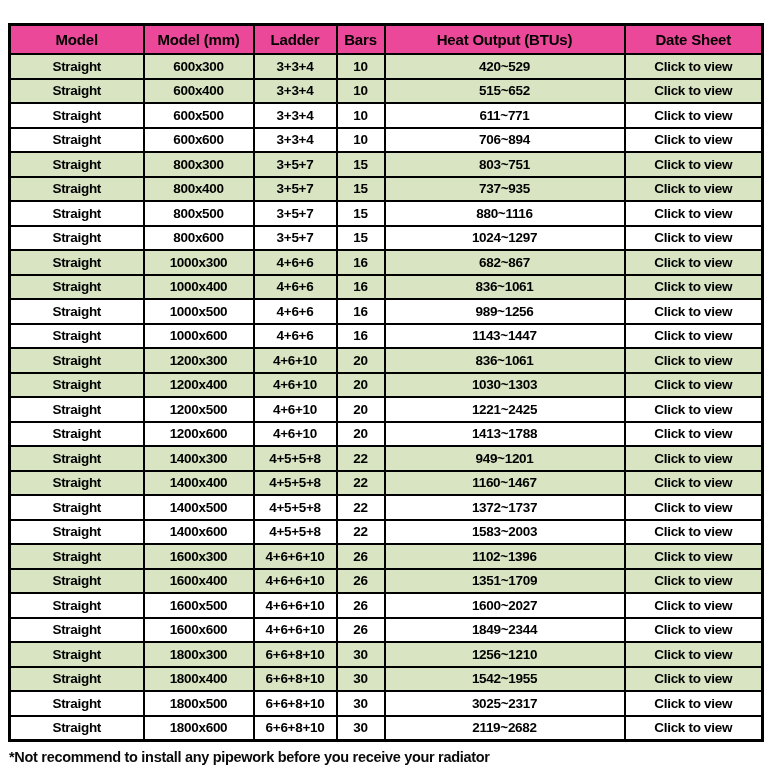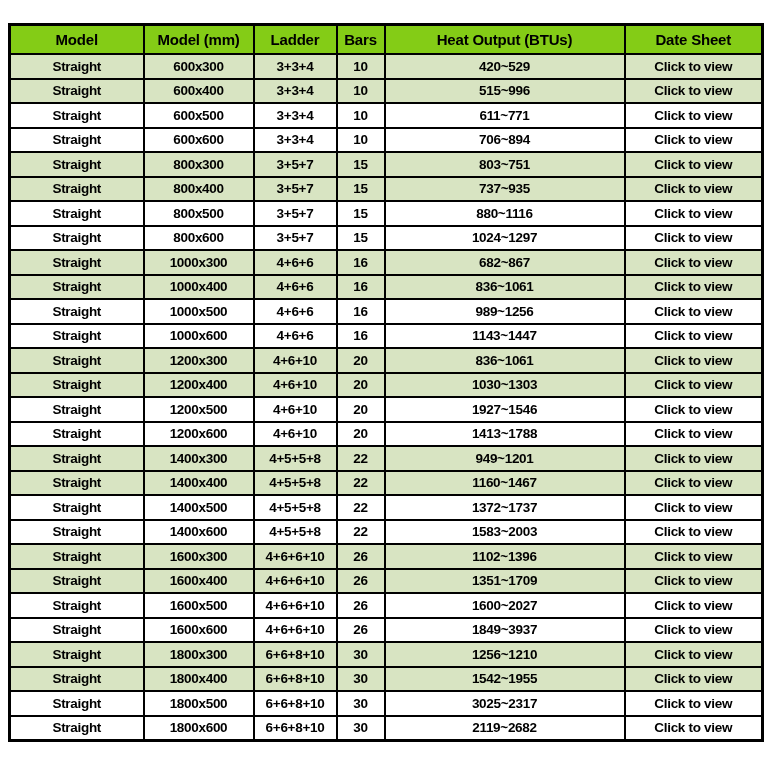--- a/index.html
+++ b/index.html
@@ -30,21 +30,21 @@
     text-align: center;
     vertical-align: middle;
     padding: 0 2px;
     white-space: nowrap;
     overflow: hidden;
   }
   .spec-table th {
     height: 27px;
     font-size: 15px;
     font-weight: 700;
-    background: #84cc16;
+    background: #ec4899;
     letter-spacing: -0.2px;
   }
   .spec-table td {
     height: 22.5px;
     font-size: 13.5px;
     font-weight: 700;
     background: #ffffff;
     letter-spacing: -0.3px;
   }
   tr.highlight td {
@@ -92,21 +92,21 @@
     <td data-cell="ladder">3+3+4</td>
     <td data-cell="bars">10</td>
     <td data-cell="heat">420~529</td>
     <td data-cell="sheet">Click to view</td>
   </tr>
         <tr class="highlight">
     <td data-cell="model">Straight</td>
     <td data-cell="size">600x400</td>
     <td data-cell="ladder">3+3+4</td>
     <td data-cell="bars">10</td>
-    <td data-cell="heat">515~996</td>
+    <td data-cell="heat">515~652</td>
     <td data-cell="sheet">Click to view</td>
   </tr>
         <tr>
     <td data-cell="model">Straight</td>
     <td data-cell="size">600x500</td>
     <td data-cell="ladder">3+3+4</td>
     <td data-cell="bars">10</td>
     <td data-cell="heat">611~771</td>
     <td data-cell="sheet">Click to view</td>
   </tr>
@@ -196,21 +196,21 @@
     <td data-cell="ladder">4+6+10</td>
     <td data-cell="bars">20</td>
     <td data-cell="heat">1030~1303</td>
     <td data-cell="sheet">Click to view</td>
   </tr>
         <tr>
     <td data-cell="model">Straight</td>
     <td data-cell="size">1200x500</td>
     <td data-cell="ladder">4+6+10</td>
     <td data-cell="bars">20</td>
-    <td data-cell="heat">1927~1546</td>
+    <td data-cell="heat">1221~2425</td>
     <td data-cell="sheet">Click to view</td>
   </tr>
         <tr>
     <td data-cell="model">Straight</td>
     <td data-cell="size">1200x600</td>
     <td data-cell="ladder">4+6+10</td>
     <td data-cell="bars">20</td>
     <td data-cell="heat">1413~1788</td>
     <td data-cell="sheet">Click to view</td>
   </tr>
@@ -268,21 +268,21 @@
     <td data-cell="ladder">4+6+6+10</td>
     <td data-cell="bars">26</td>
     <td data-cell="heat">1600~2027</td>
     <td data-cell="sheet">Click to view</td>
   </tr>
         <tr>
     <td data-cell="model">Straight</td>
     <td data-cell="size">1600x600</td>
     <td data-cell="ladder">4+6+6+10</td>
     <td data-cell="bars">26</td>
-    <td data-cell="heat">1849~3937</td>
+    <td data-cell="heat">1849~2344</td>
     <td data-cell="sheet">Click to view</td>
   </tr>
         <tr class="highlight">
     <td data-cell="model">Straight</td>
     <td data-cell="size">1800x300</td>
     <td data-cell="ladder">6+6+8+10</td>
     <td data-cell="bars">30</td>
     <td data-cell="heat">1256~1210</td>
     <td data-cell="sheet">Click to view</td>
   </tr>
@@ -306,13 +306,14 @@
     <td data-cell="model">Straight</td>
     <td data-cell="size">1800x600</td>
     <td data-cell="ladder">6+6+8+10</td>
     <td data-cell="bars">30</td>
     <td data-cell="heat">2119~2682</td>
     <td data-cell="sheet">Click to view</td>
   </tr>
       </tbody>
   </table>
 
+  <div class="footnote">*Not recommend to install any pipework before you receive your radiator</div>
 </div>
 
 </body></html>

